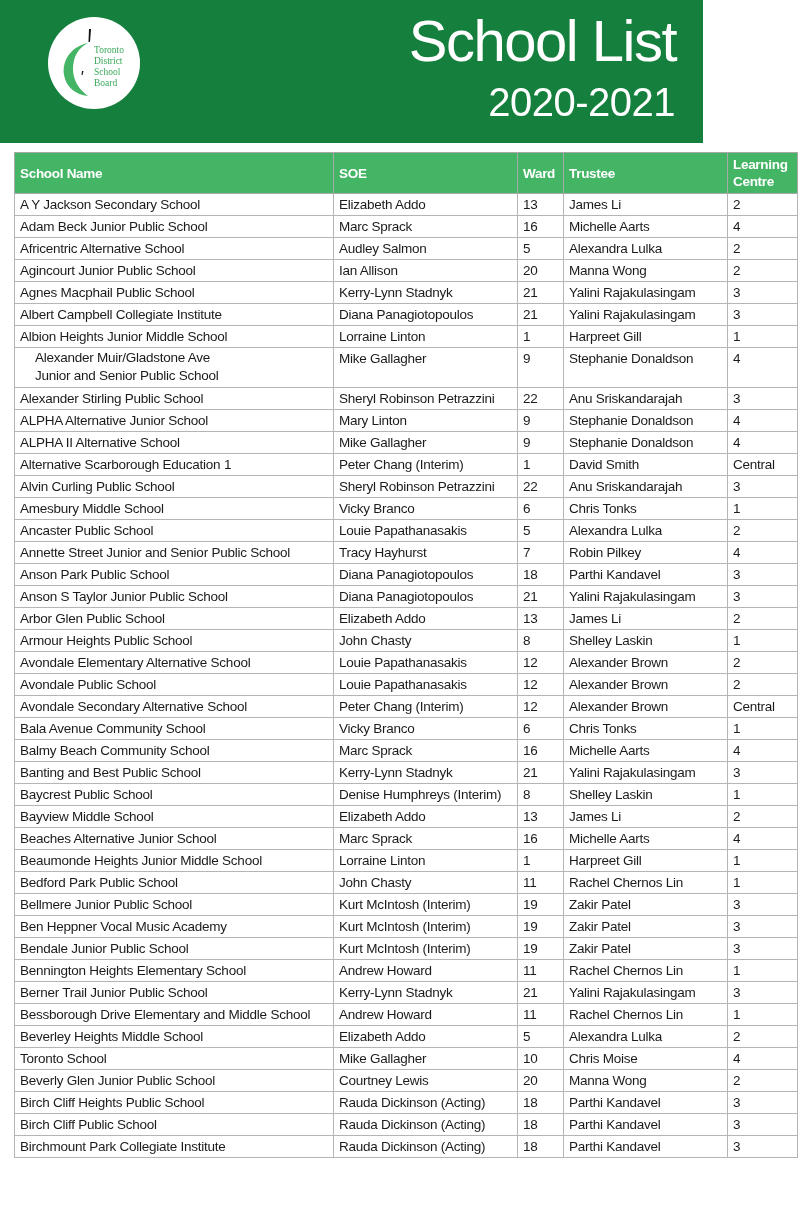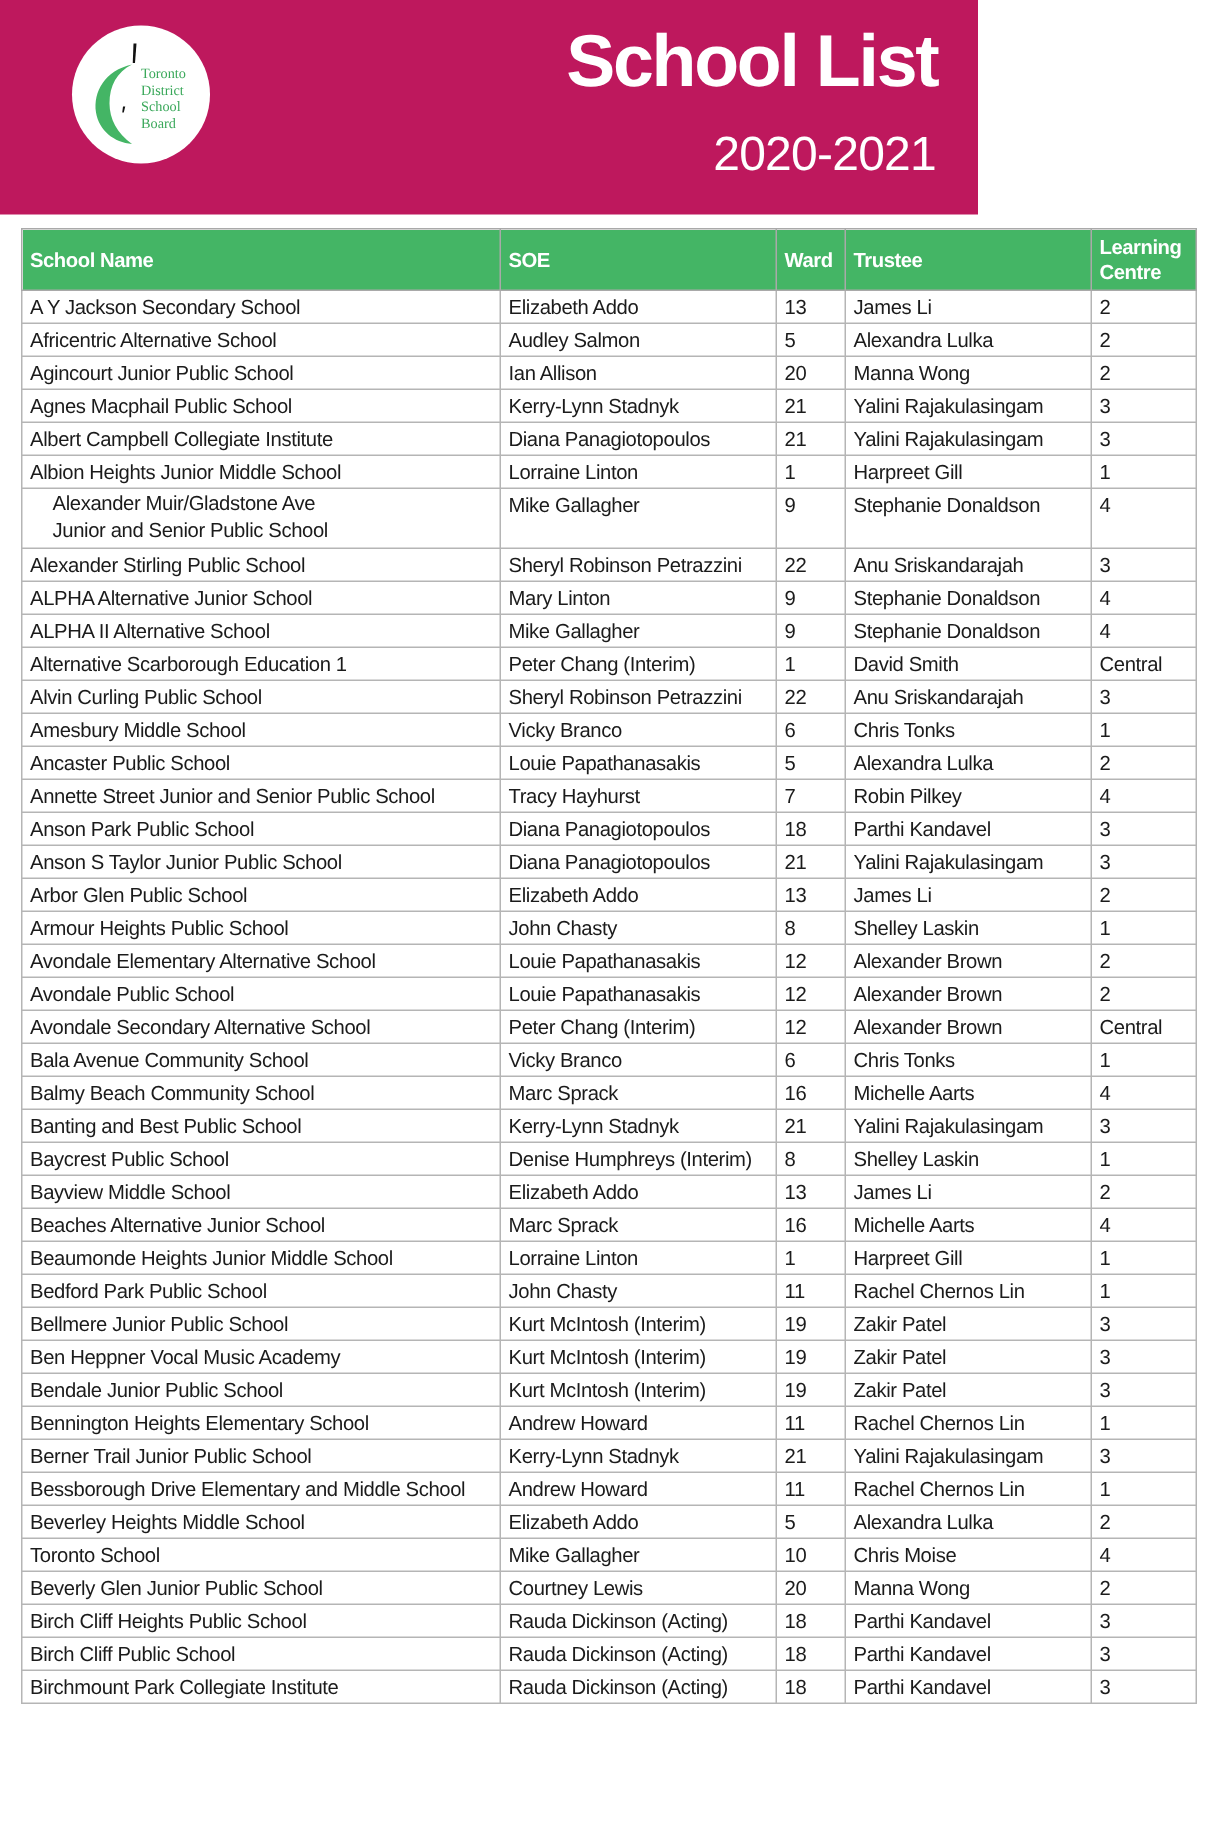--- a/index.html
+++ b/index.html
@@ -2,42 +2,42 @@
 <html><head>
 <meta charset="utf-8">
 <style>
   html, body { margin: 0; padding: 0; }
   body {
     width: 812px; height: 1230px; overflow: hidden; background: #ffffff;
     font-family: "Liberation Sans", "DejaVu Sans", sans-serif;
     position: relative;
   }
   .banner {
-    position: absolute; left: 0; top: 0; width: 652px; height: 143px;
-    background: #be185d;
+    position: absolute; left: 0; top: 0; width: 703px; height: 143px;
+    background: #15803d;
   }
   .logo {
     position: absolute; left: 48px; top: 17px; width: 92px; height: 92px;
     border-radius: 50%; background: #ffffff;
   }
   .logo svg { position: absolute; left: 0; top: 0; }
   .logo-text {
     position: absolute; left: 46px; top: 28px;
     font-family: "Liberation Serif", "DejaVu Serif", serif;
     font-size: 9.5px; line-height: 11px; color: #3aa85a;
   }
   .logo-text div { white-space: nowrap; }
   .title {
     position: absolute; right: 27px; top: 4px;
-    font-size: 49px; font-weight: bold; color: #ffffff; letter-spacing: -1.5px;
+    font-size: 58px; font-weight: normal; color: #ffffff; letter-spacing: -1.5px;
     line-height: 74px; white-space: nowrap;
   }
   .year {
     position: absolute; right: 28px; top: 80px;
-    font-size: 32px; color: #ffffff; line-height: 44px; white-space: nowrap;
+    font-size: 40px; color: #ffffff; line-height: 44px; white-space: nowrap;
     letter-spacing: -0.5px;
   }
   table.schools {
     position: absolute; left: 14px; top: 152px;
     border-collapse: collapse; table-layout: fixed; width: 783px;
   }
   table.schools th, table.schools td {
     border: 1px solid #b5b5b5;
     padding: 0 5px;
     text-align: left;
@@ -99,20 +99,27 @@
   </thead>
   <tbody id="rows">
       <tr>
         <td>A Y Jackson Secondary School</td>
         <td>Elizabeth Addo</td>
         <td>13</td>
         <td>James Li</td>
         <td>2</td>
       </tr>
       <tr>
+        <td>Adam Beck Junior Public School</td>
+        <td>Marc Sprack</td>
+        <td>16</td>
+        <td>Michelle Aarts</td>
+        <td>4</td>
+      </tr>
+      <tr>
         <td>Africentric Alternative School</td>
         <td>Audley Salmon</td>
         <td>5</td>
         <td>Alexandra Lulka</td>
         <td>2</td>
       </tr>
       <tr>
         <td>Agincourt Junior Public School</td>
         <td>Ian Allison</td>
         <td>20</td>

